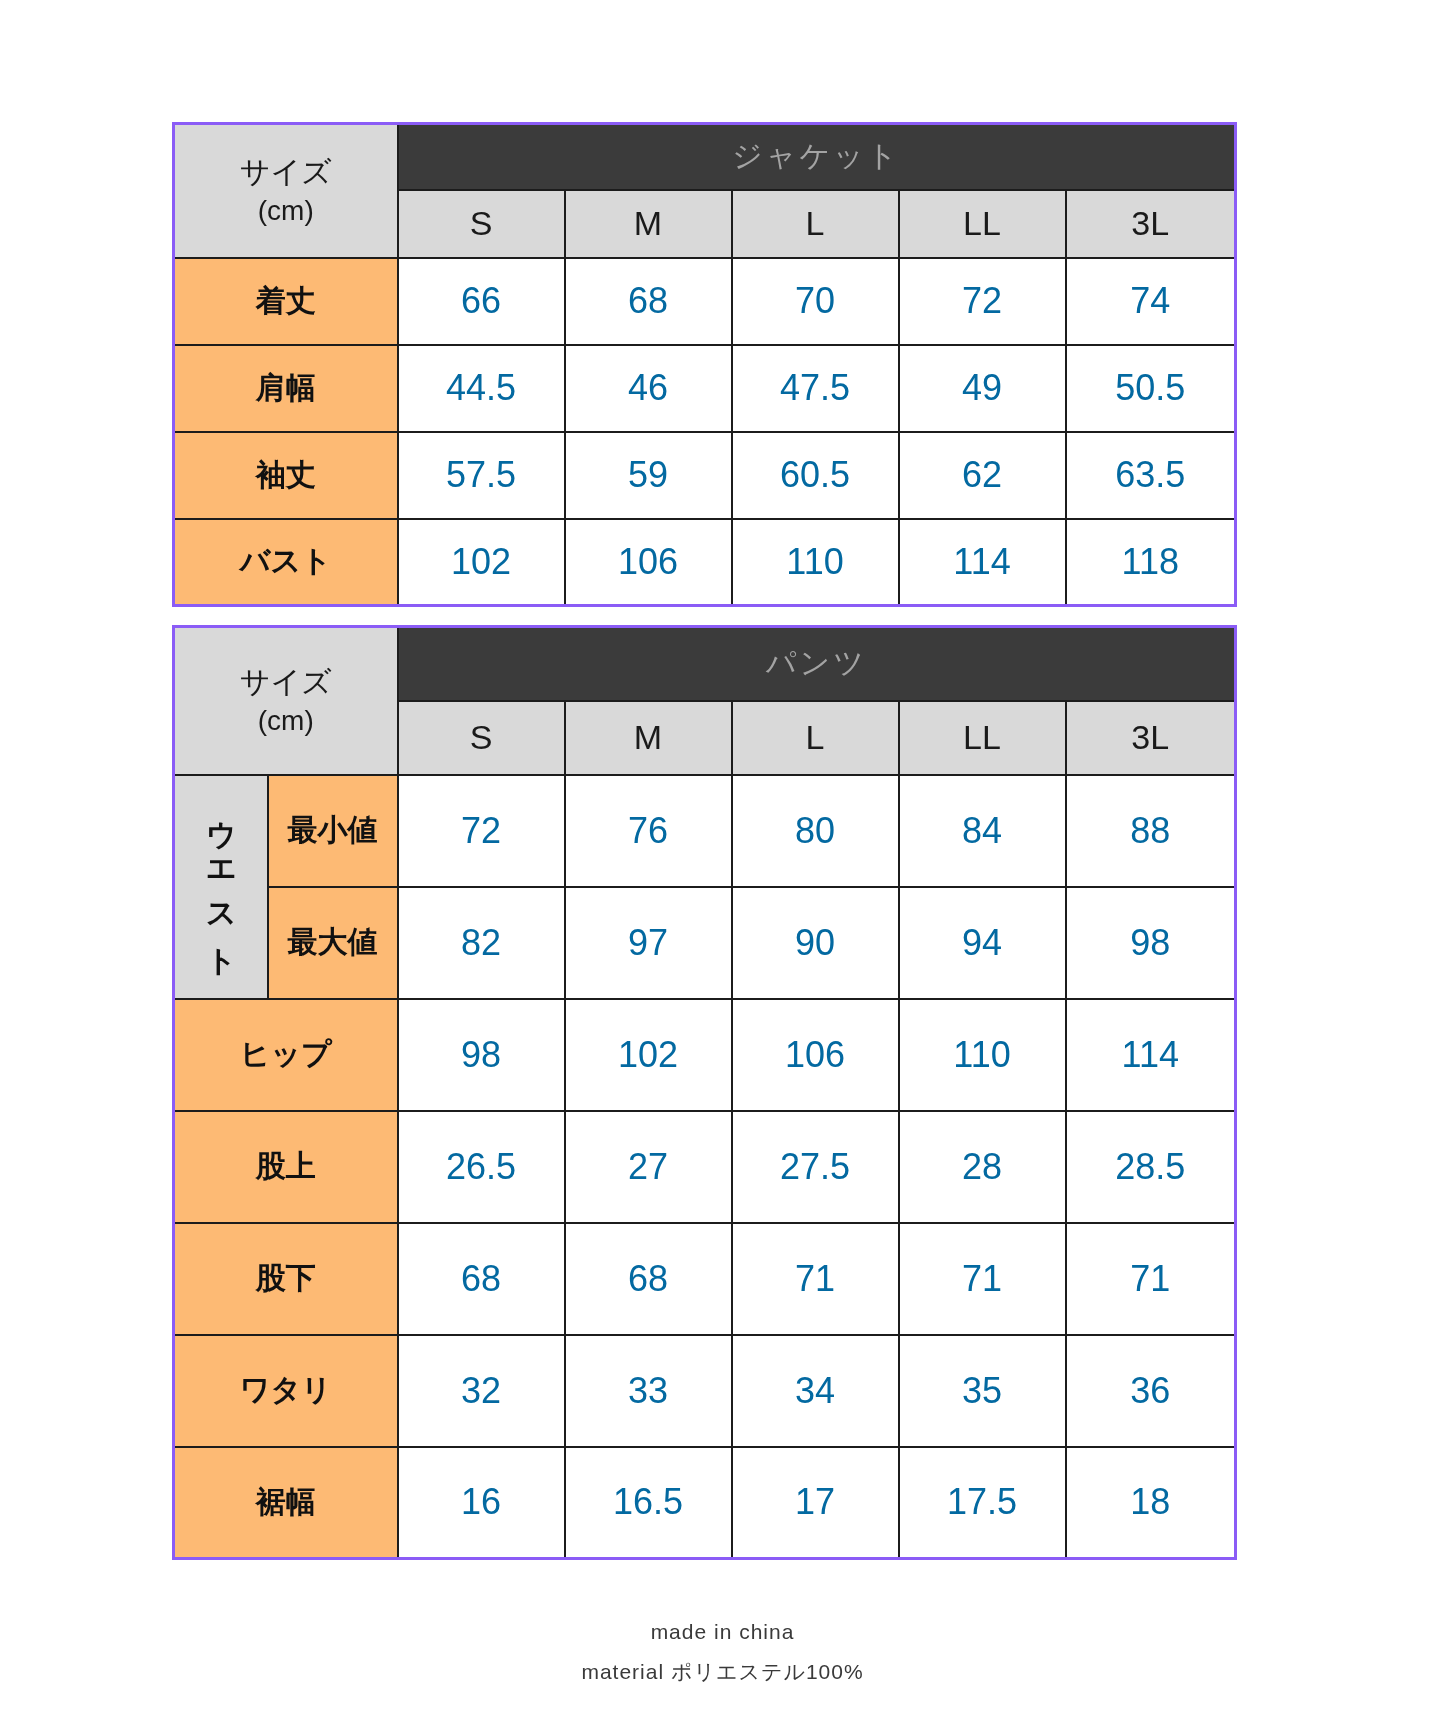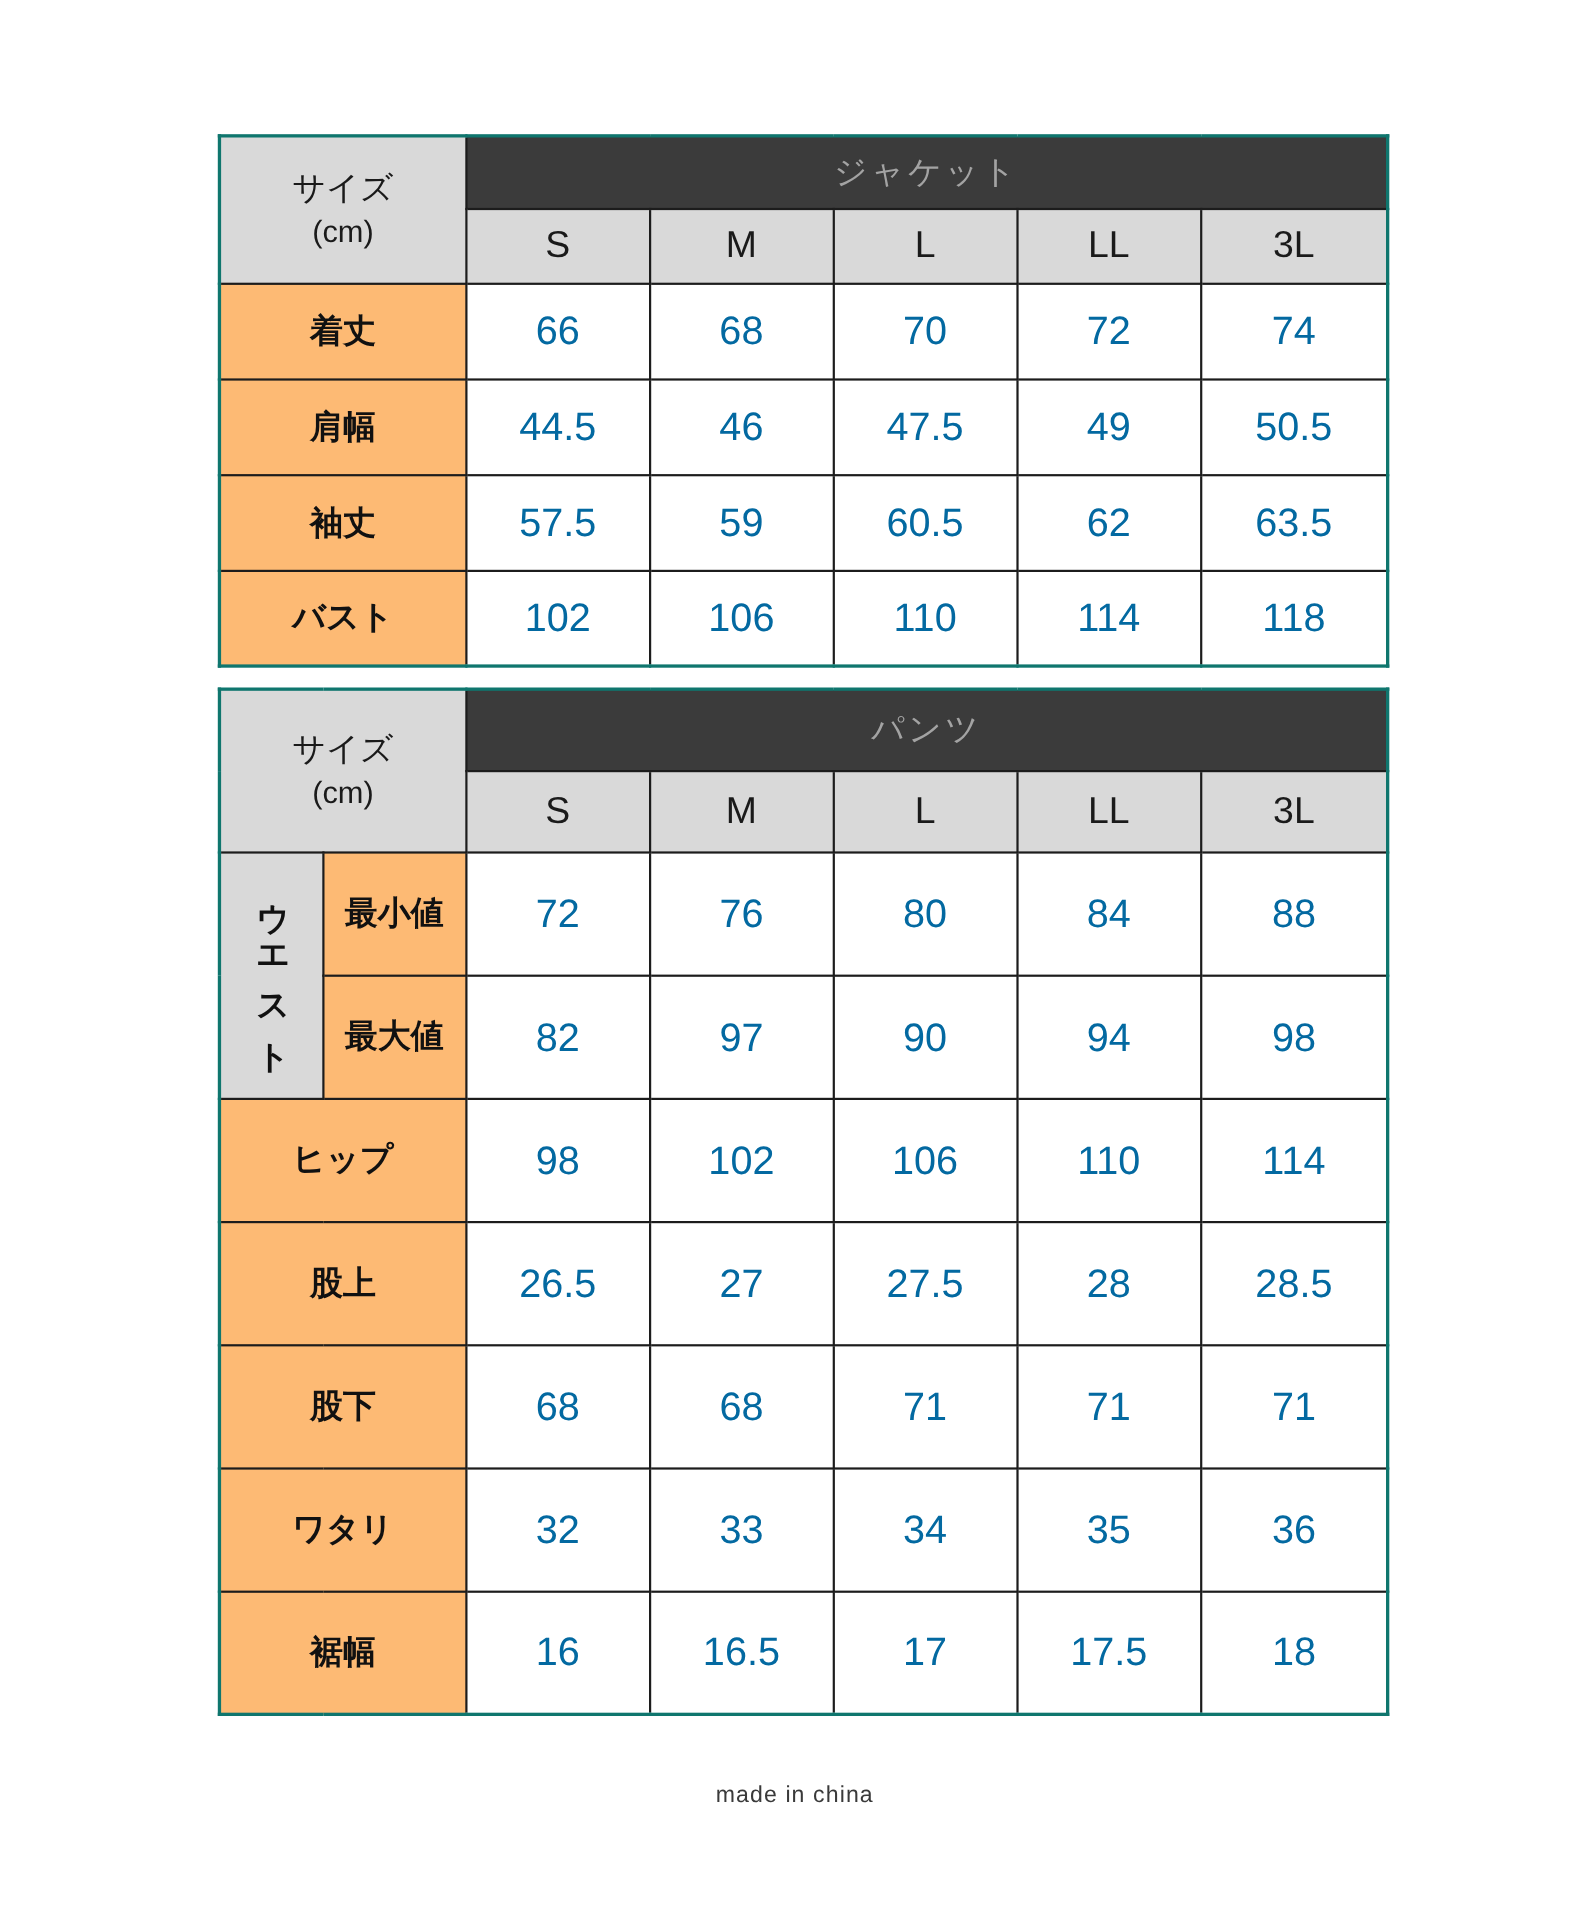--- a/index.html
+++ b/index.html
@@ -22,25 +22,25 @@
     font-weight: bold;
     letter-spacing: 2px;
     color: #333333;
     transform: scaleX(0.78);
     white-space: nowrap;
   }
 
   
   table.size-table {
     position: absolute;
-    left: 198px;
+    left: 172px;
     width: 1062px;
     border-collapse: collapse;
     table-layout: fixed;
-    border: 3px solid #0f766e;
+    border: 3px solid #8b5cf6;
     padding-left: 40px;
   }
   .jacket-table { top: 122px; }
   .pants-table  { top: 625px; }
   table.size-table th, table.size-table td {
     border: 2px solid #1c1c1c;
     text-align: center;
     vertical-align: middle;
     padding: 0;
   }
@@ -238,15 +238,16 @@
         <td class="value">17</td>
         <td class="value">17.5</td>
         <td class="value">18</td>
       </tr>
     </tbody>
   </table>
 
 
   <div class="footer">
     <p>made in china</p>
+    <p class="material-line">material ポリエステル100%</p>
   </div>
 
 </div>
 
 </body></html>

